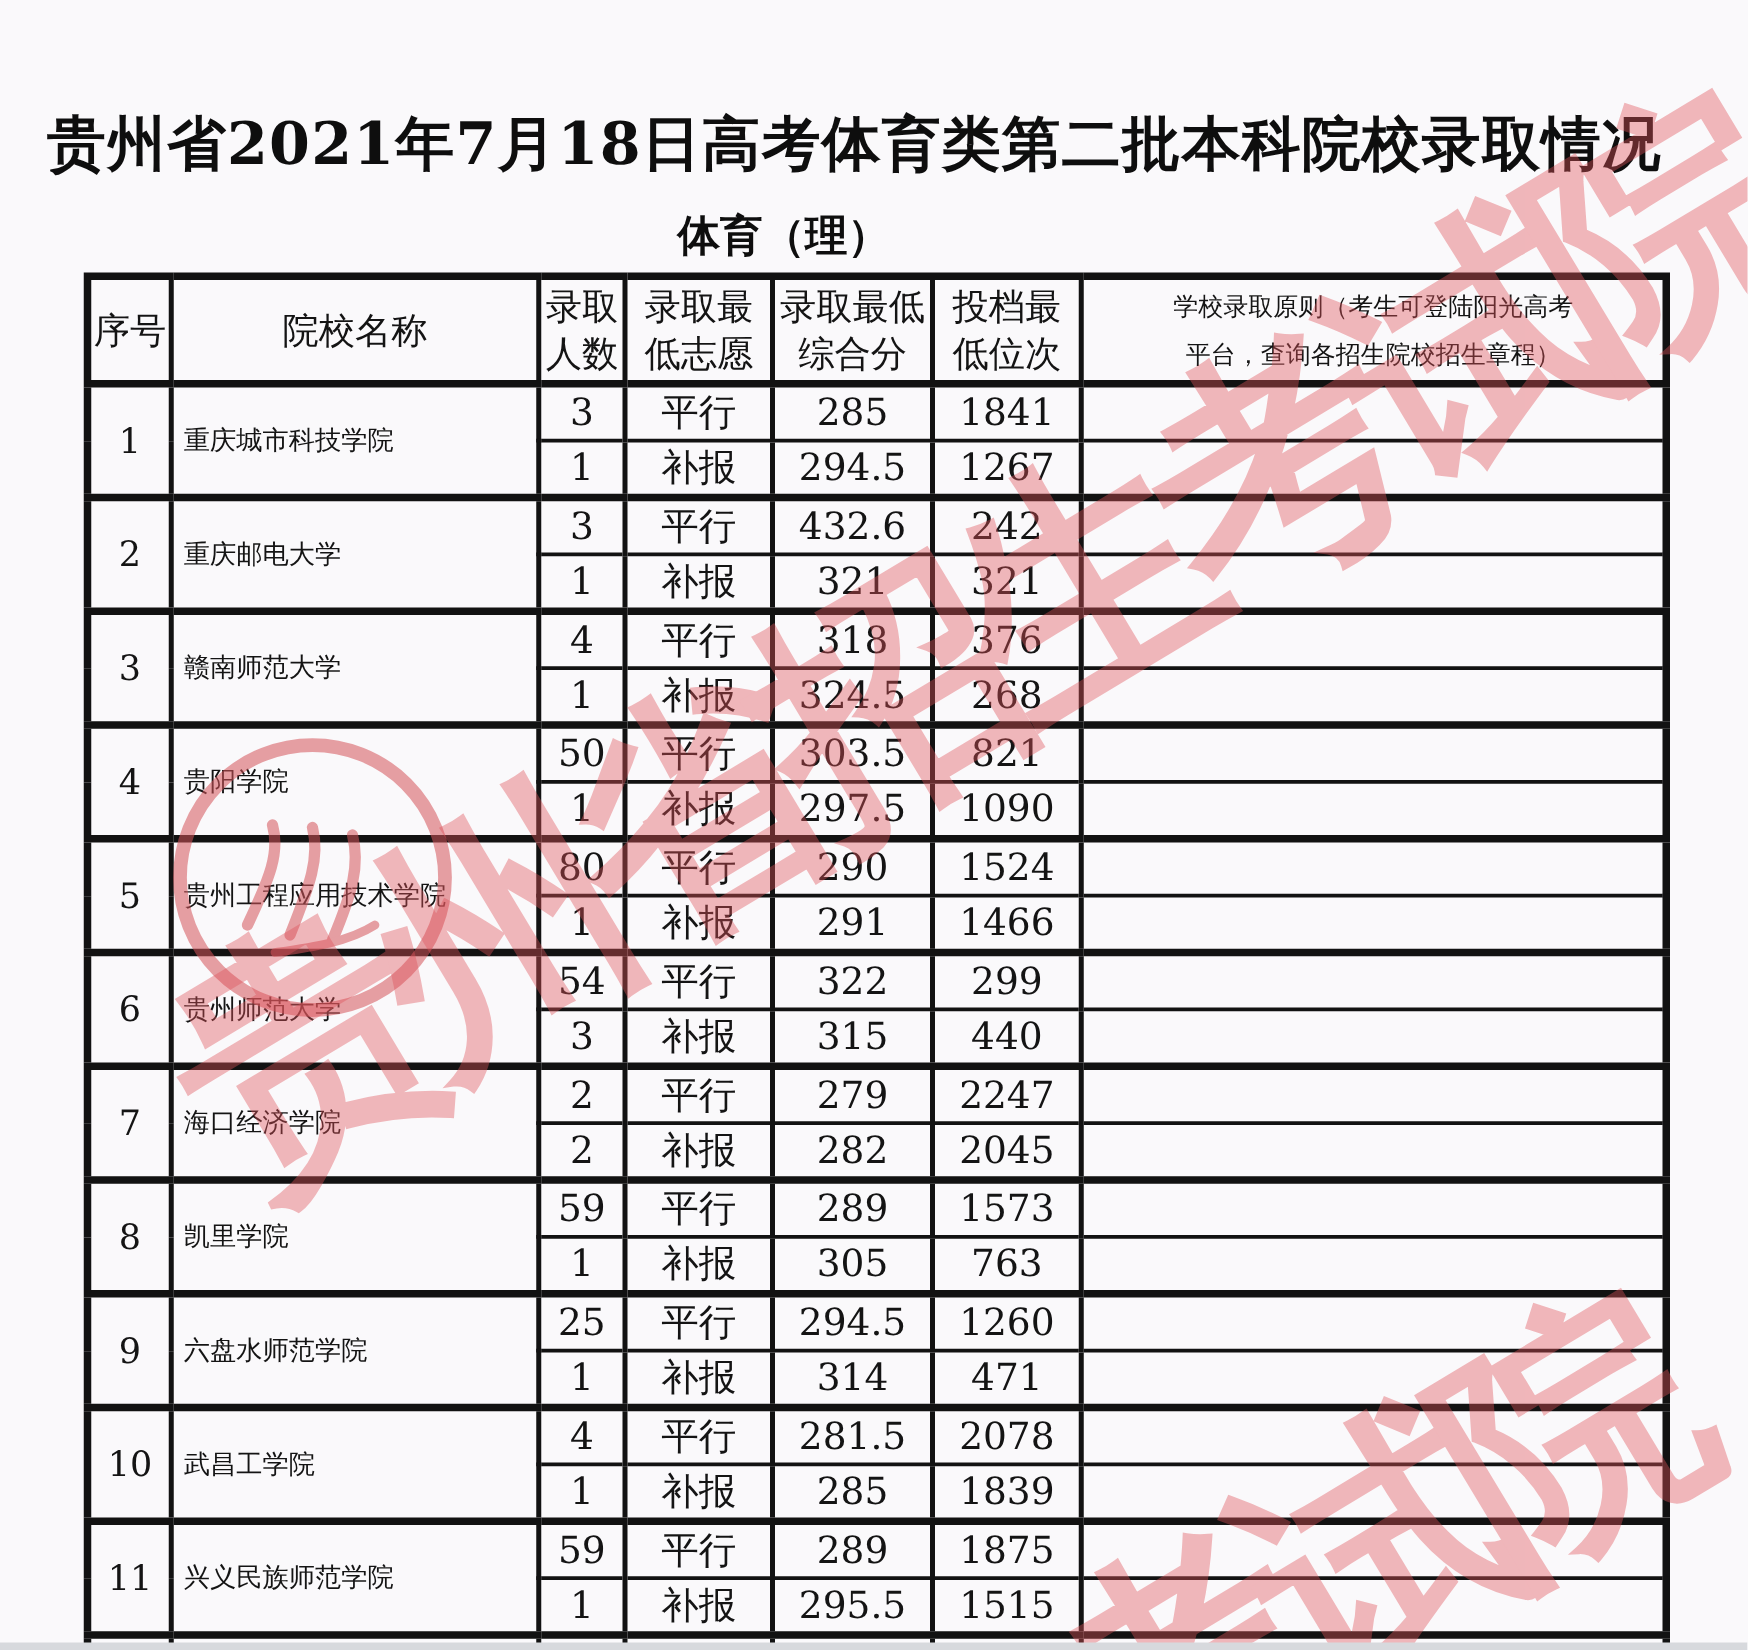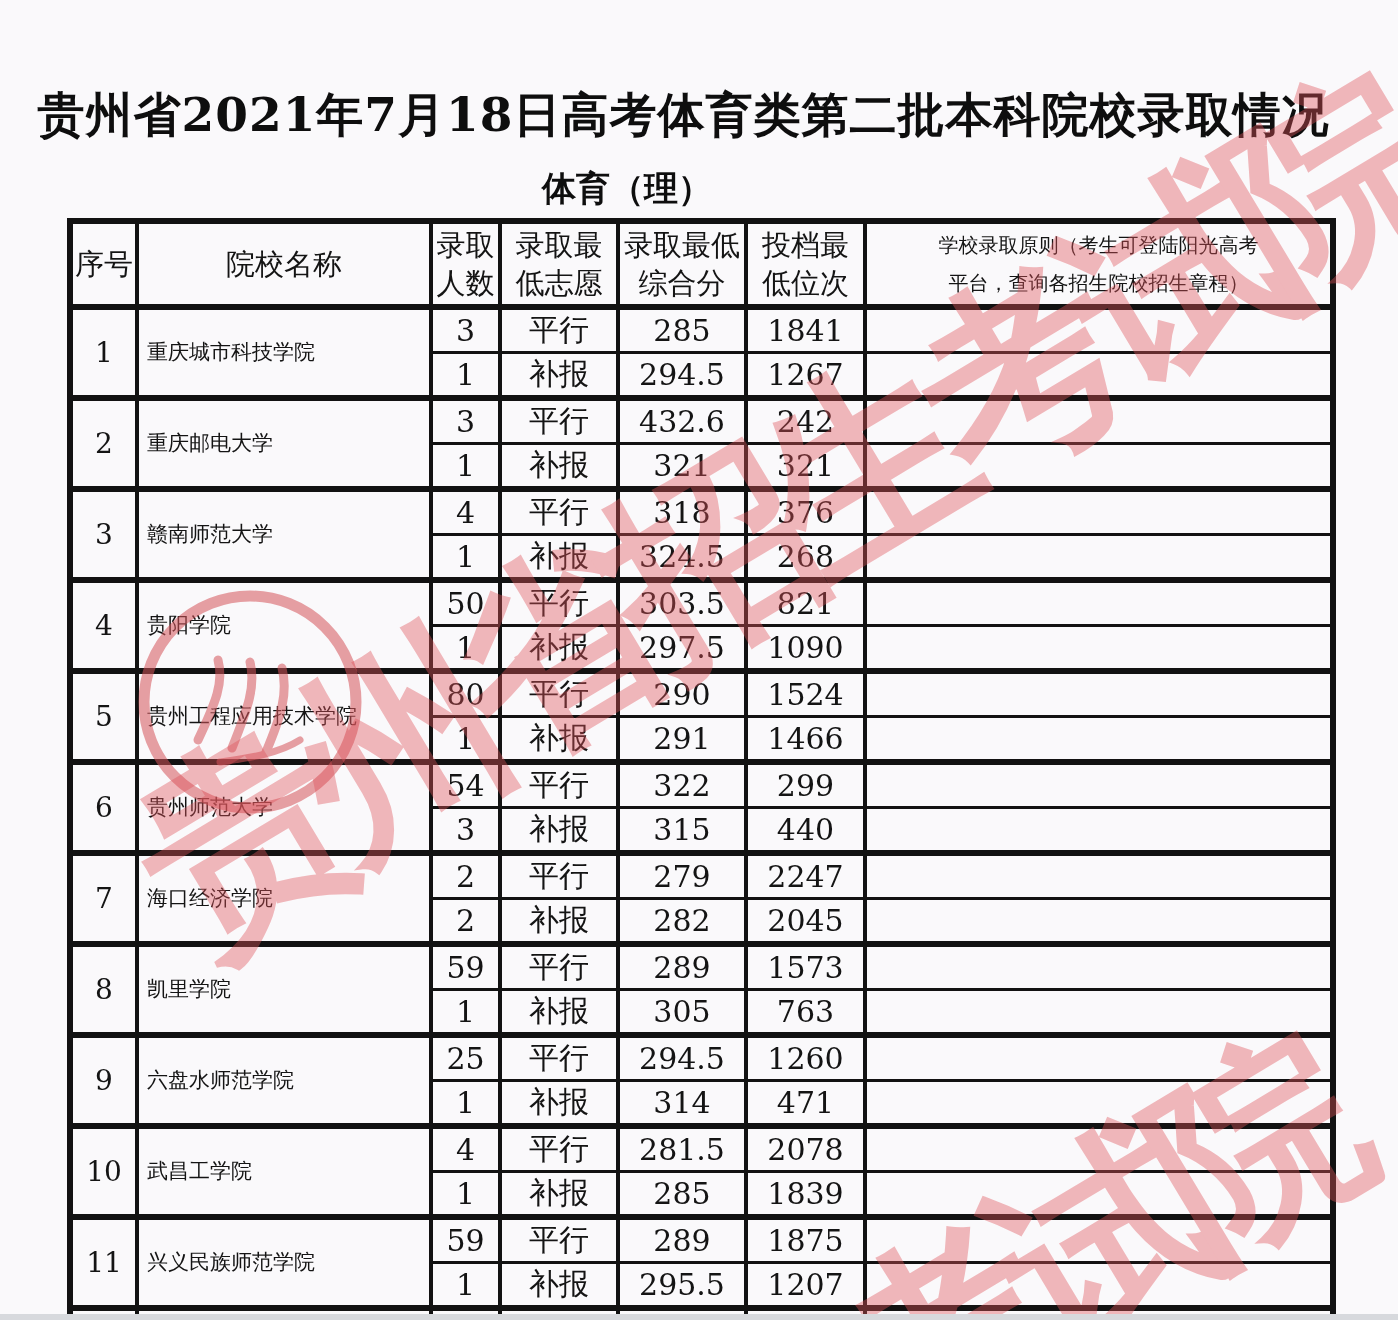--- a/index.html
+++ b/index.html
@@ -262,21 +262,21 @@
         <td>59</td>
         <td>平行</td>
         <td>289</td>
         <td>1875</td>
         <td></td>
       </tr>
       <tr>
         <td>1</td>
         <td>补报</td>
         <td>295.5</td>
-        <td>1207</td>
+        <td>1515</td>
         <td></td>
       </tr>
       <tr class="group-first">
         <td class="no-cell" rowspan="2">12</td>
         <td class="name-cell" rowspan="2">遵义师范学院</td>
         <td>81</td>
         <td>平行</td>
         <td>300.5</td>
         <td>950</td>
         <td></td>

